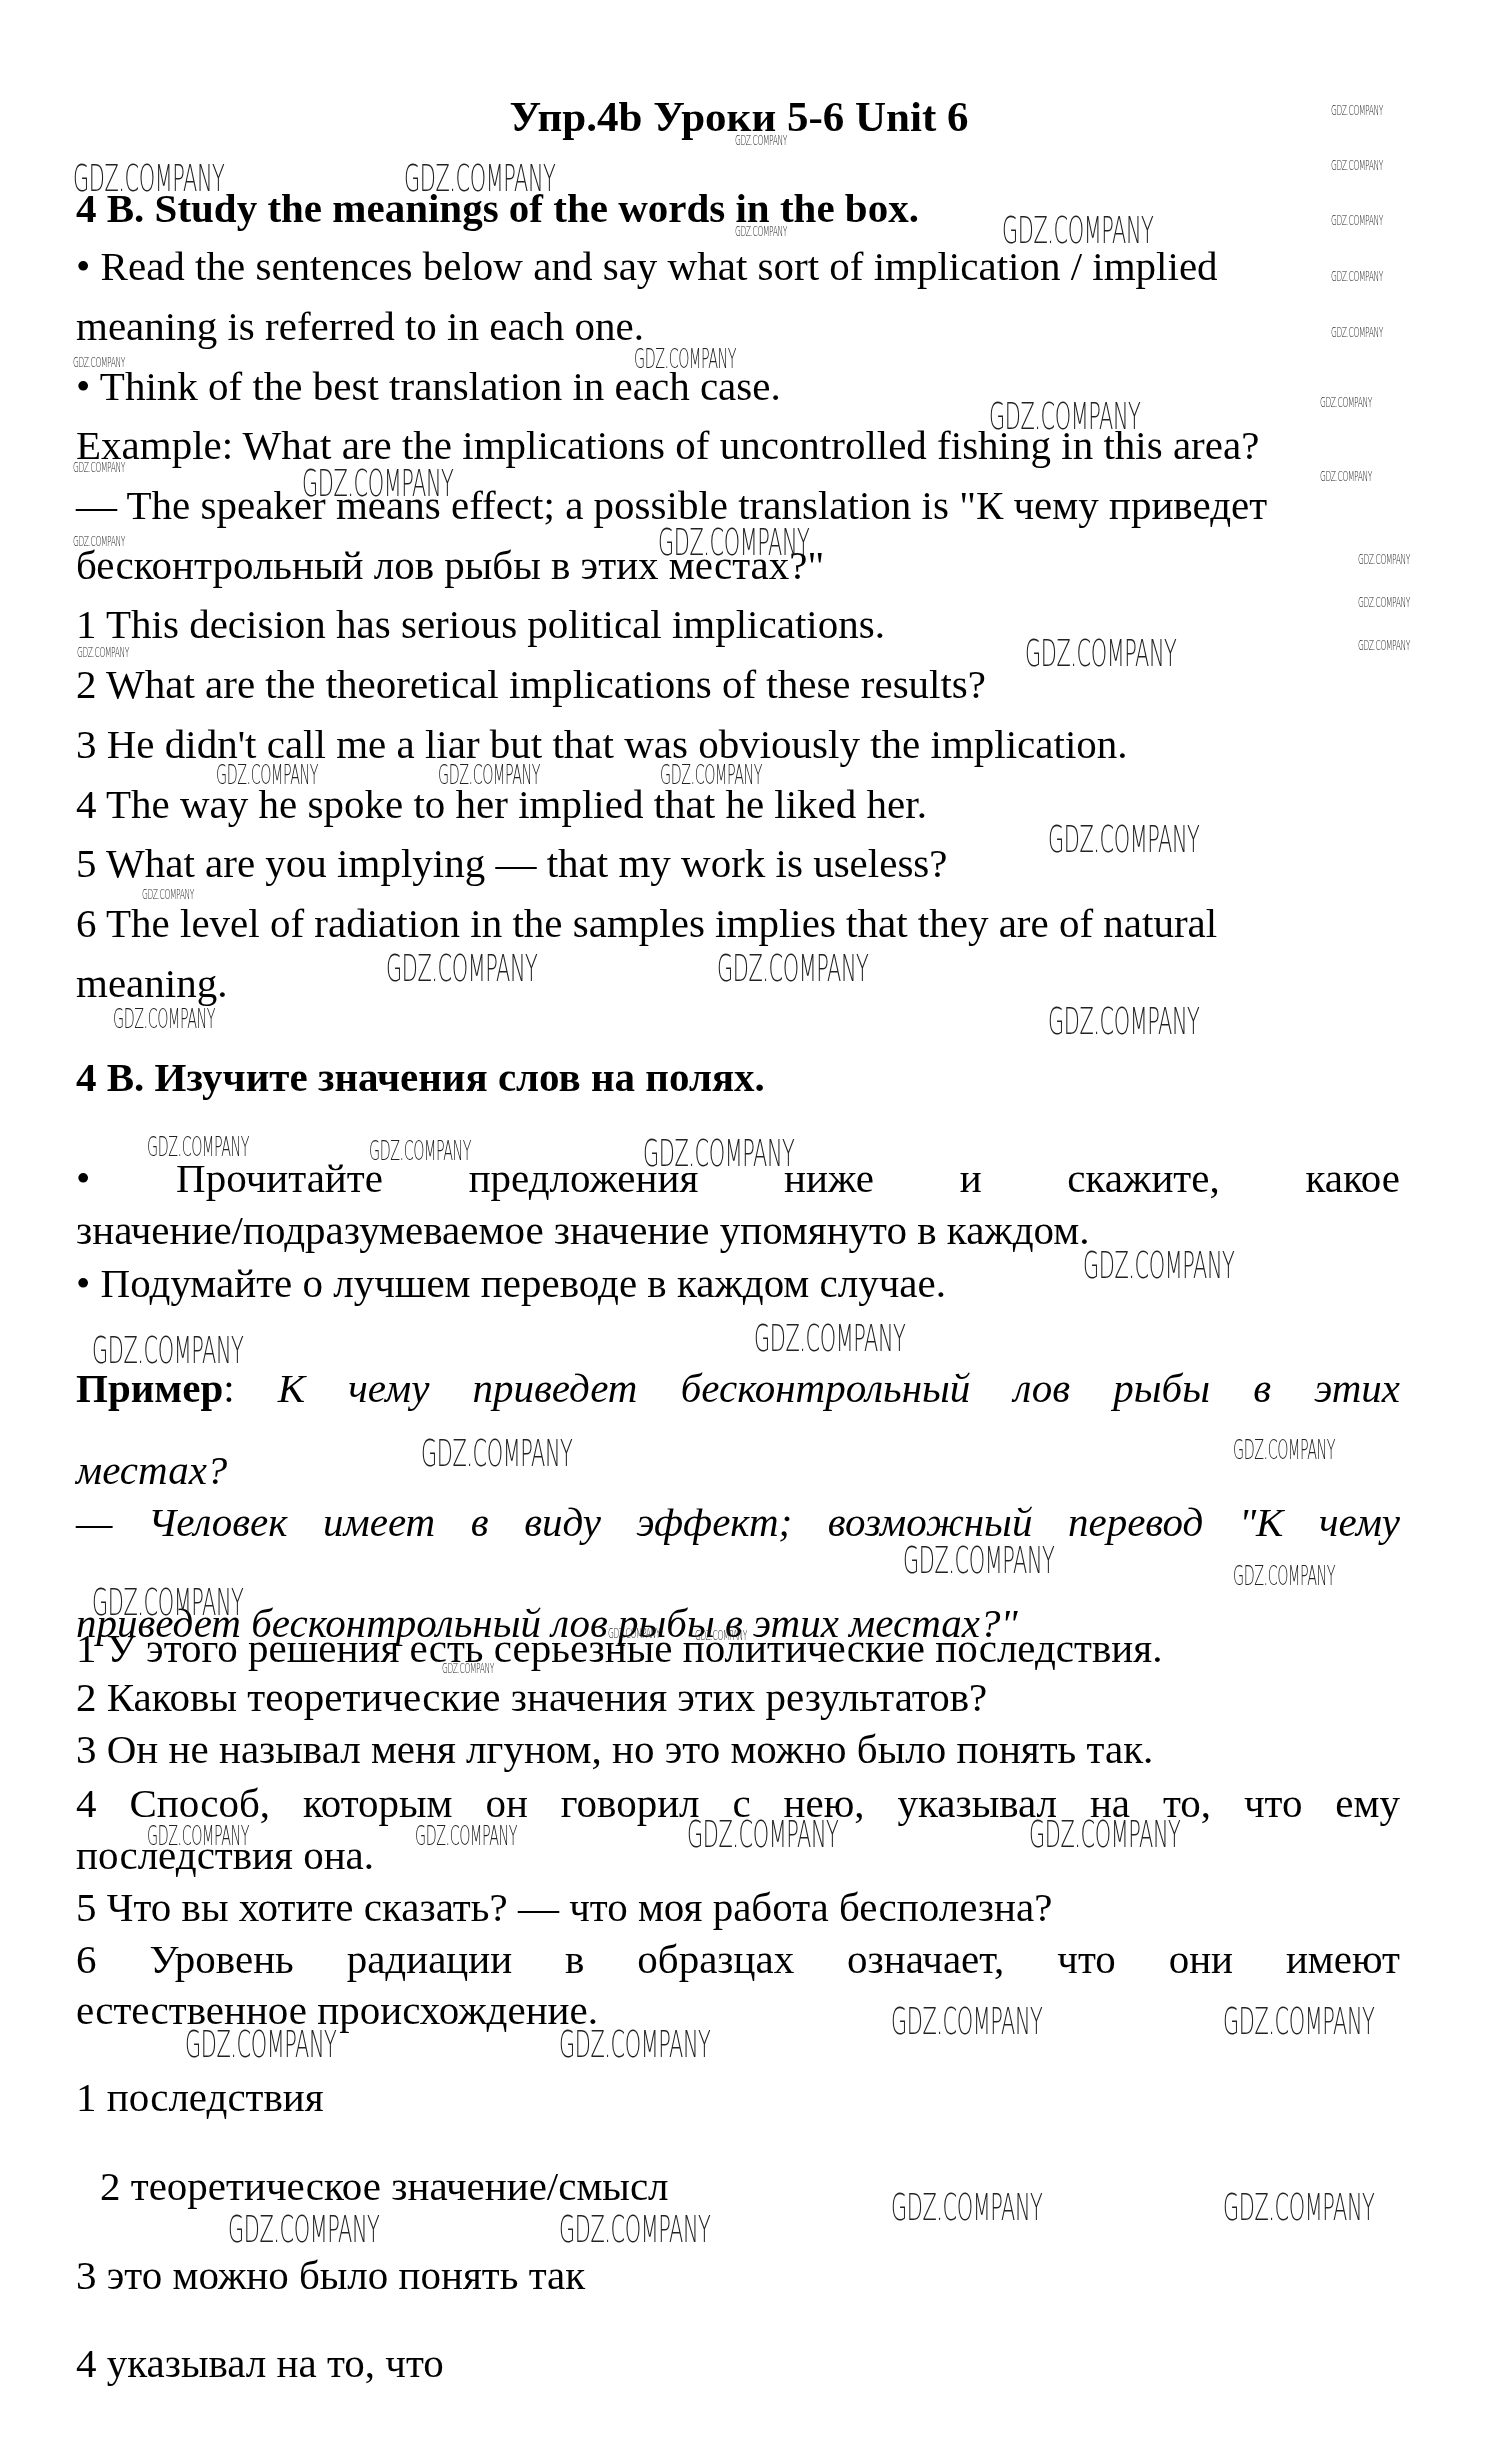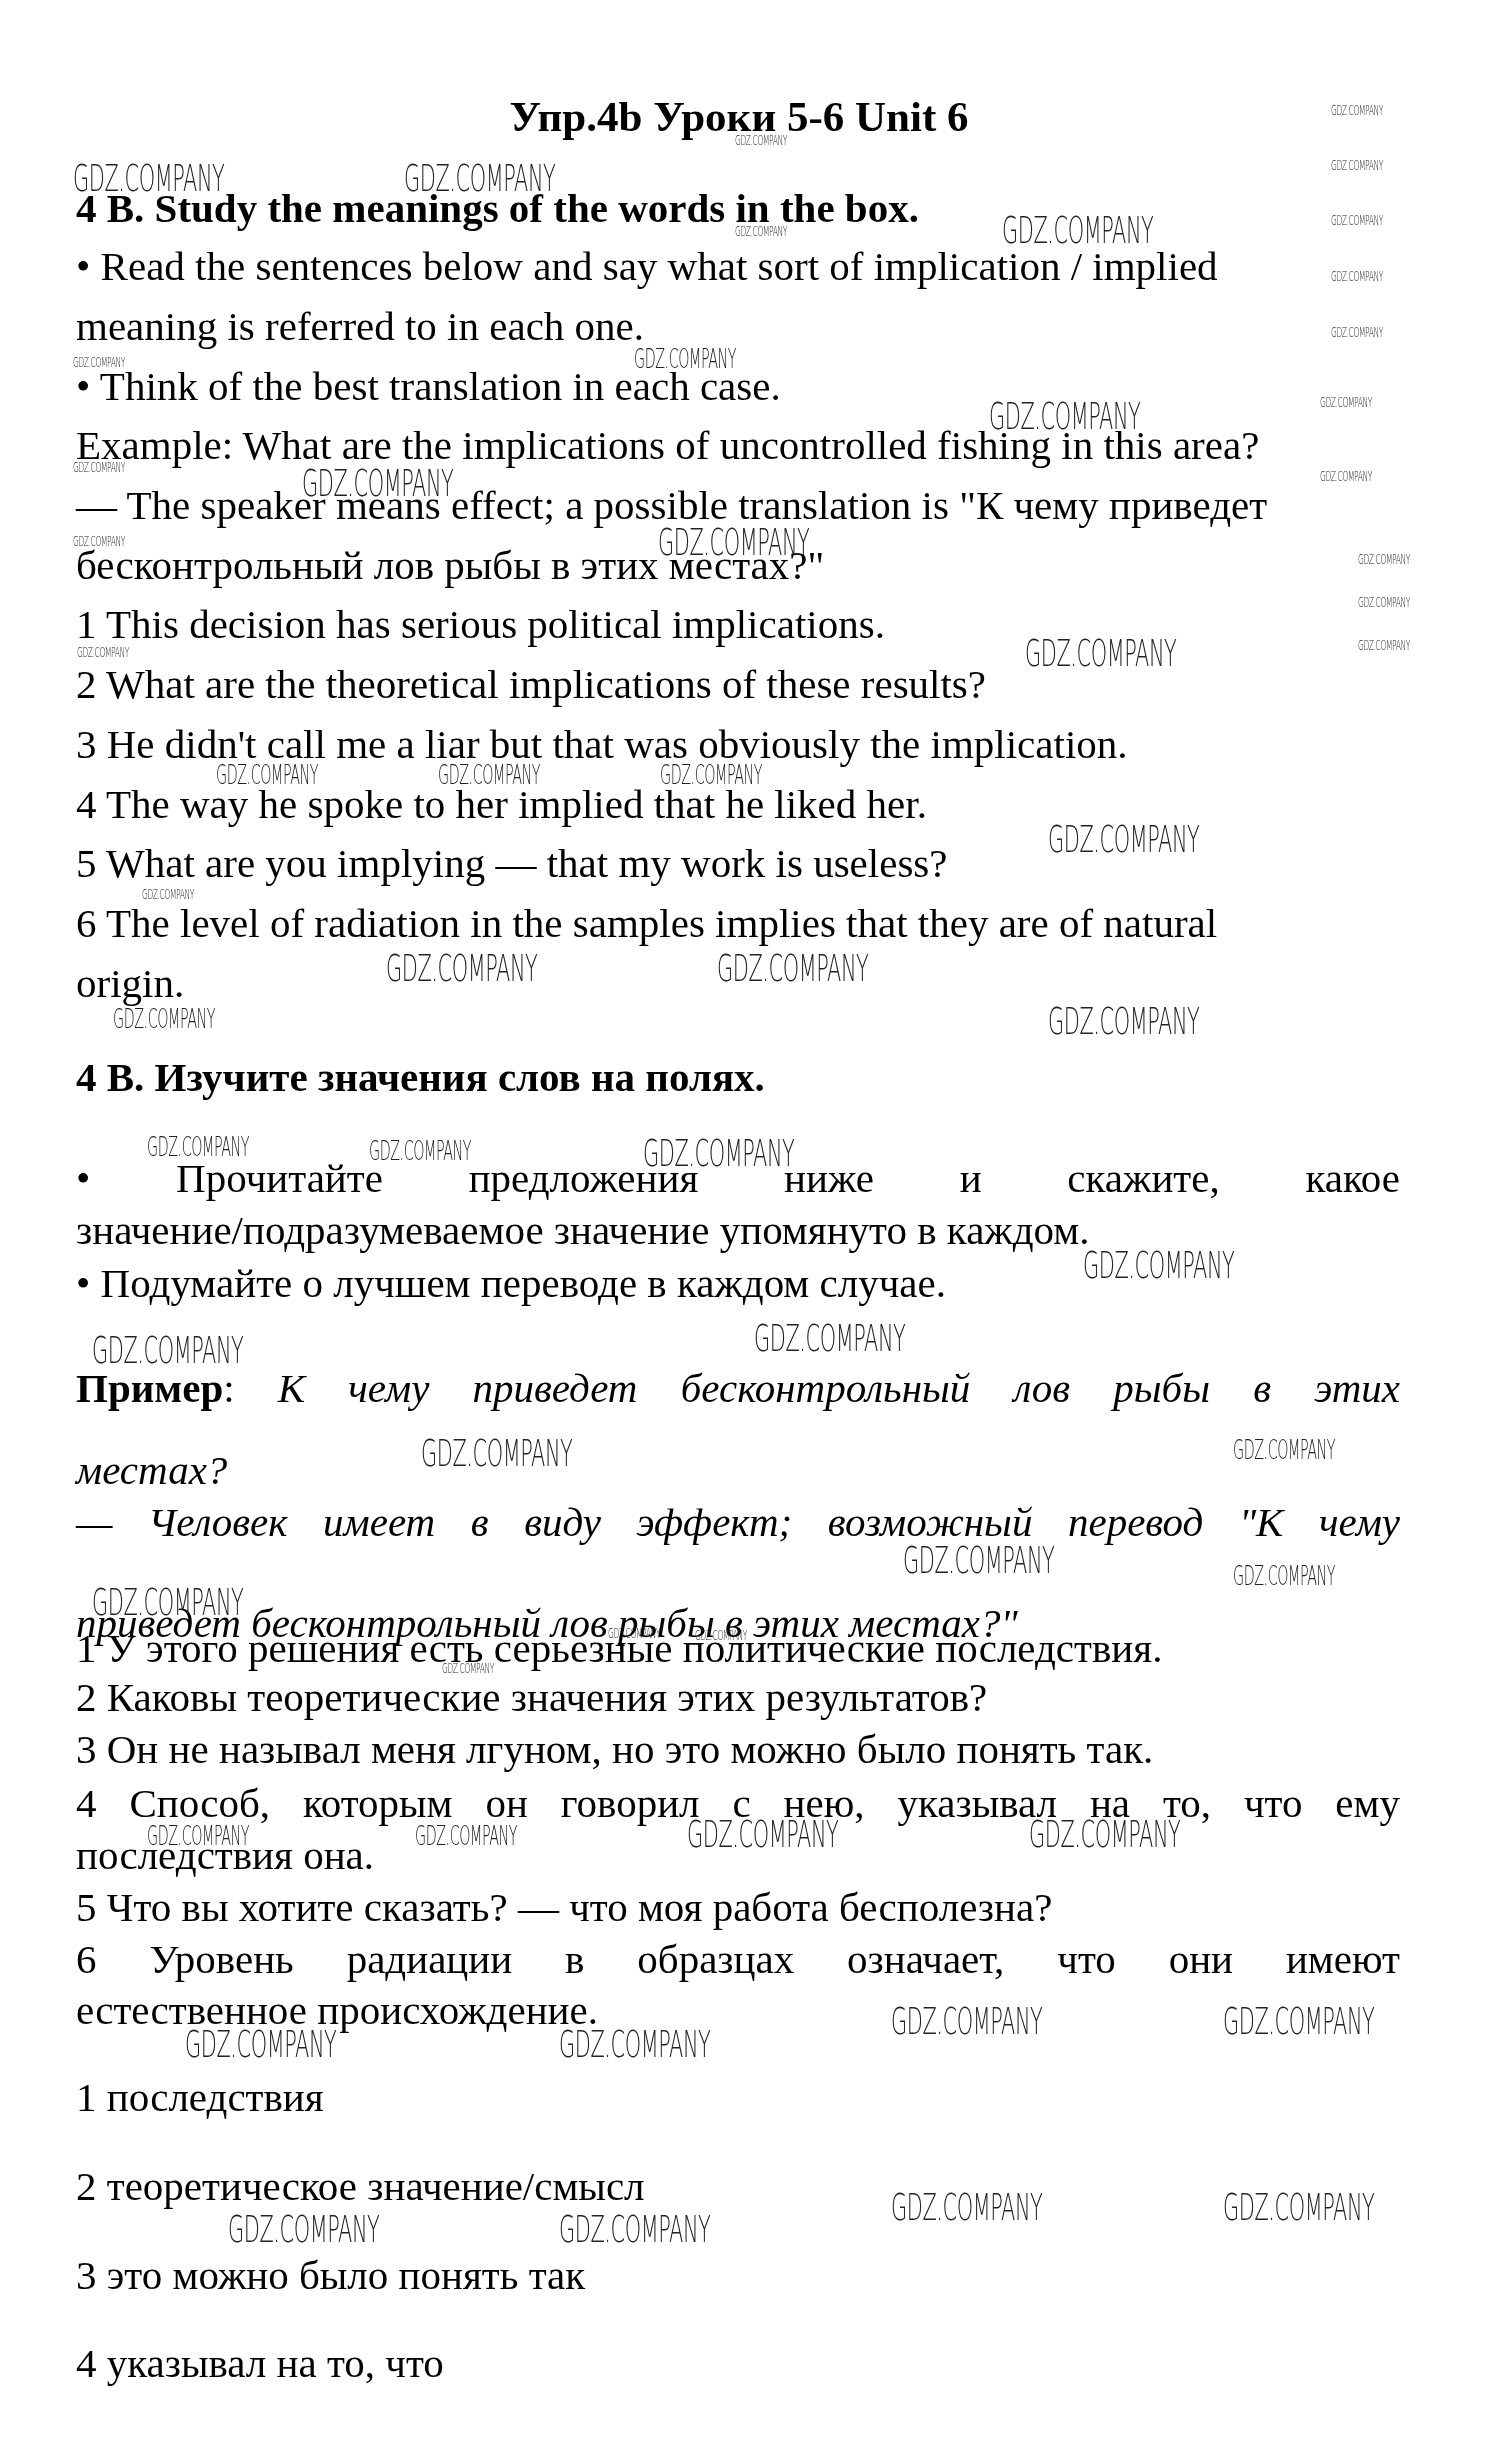--- a/index.html
+++ b/index.html
@@ -29,21 +29,21 @@
 <div class="line" style="top:425px;">Example: What are the implications of uncontrolled fishing in this area?</div>
 <div class="line" style="top:485px;">— The speaker means effect; a possible translation is "К чему приведет</div>
 <div class="line" style="top:545px;">бесконтрольный лов рыбы в этих местах?"</div>
 
 <div class="line" style="top:604px;">1 This decision has serious political implications.</div>
 <div class="line" style="top:664px;">2 What are the theoretical implications of these results?</div>
 <div class="line" style="top:724px;">3 He didn't call me a liar but that was obviously the implication.</div>
 <div class="line" style="top:784px;">4 The way he spoke to her implied that he liked her.</div>
 <div class="line" style="top:843px;">5 What are you implying — that my work is useless?</div>
 <div class="line" style="top:903px;">6 The level of radiation in the samples implies that they are of natural</div>
-<div class="line" style="top:963px;">origin.</div>
+<div class="line" style="top:963px;">meaning.</div>
 
 <div class="line bold" style="top:1057px;">4 B. Изучите значения слов на полях.</div>
 <div class="just" style="top:1158px;">•  Прочитайте предложения ниже и скажите, какое</div>
 <div class="line" style="top:1210px;">значение/подразумеваемое значение упомянуто в каждом.</div>
 <div class="line" style="top:1263px;">• Подумайте о лучшем переводе в каждом случае.</div>
 
 <div class="just" style="top:1368px;"><span class="bold">Пример</span><span>: </span><span class="ital">К чему приведет бесконтрольный лов рыбы в этих</span></div>
 <div class="line ital" style="top:1418px;">местах?</div>
 <div class="just ital" style="top:1470px;">— Человек имеет в виду эффект; возможный перевод "К чему</div>
 <div class="line ital" style="top:1571px;">приведет бесконтрольный лов рыбы в этих местах?"</div>
@@ -51,21 +51,21 @@
 <div class="line" style="top:1628px;">1 У этого решения есть серьезные политические последствия.</div>
 <div class="line" style="top:1677px;">2 Каковы теоретические значения этих результатов?</div>
 <div class="line" style="top:1729px;">3 Он не называл меня лгуном, но это можно было понять так.</div>
 <div class="just" style="top:1783px;">4 Способ, которым он говорил с нею, указывал на то, что ему</div>
 <div class="line" style="top:1835px;">последствия она.</div>
 <div class="line" style="top:1887px;">5 Что вы хотите сказать? — что моя работа бесполезна?</div>
 <div class="just" style="top:1939px;">6 Уровень радиации в образцах означает, что они имеют</div>
 <div class="line" style="top:1990px;">естественное происхождение.</div>
 
 <div class="line" style="top:2077px;">1 последствия</div>
-<div class="line" style="top:2166px;">2 теоретическое значение/смысл</div>
+<div class="line" style="top:2166px;margin-left:24px;">2 теоретическое значение/смысл</div>
 <div class="line" style="top:2255px;">3 это можно было понять так</div>
 <div class="line" style="top:2343px;">4 указывал на то, что</div>
 
 <div class="wm sm" style="left:1331px;top:102px;">GDZ.COMPANY</div>
 <div class="wm sm" style="left:735px;top:132px;">GDZ.COMPANY</div>
 <div class="wm big" style="left:73px;top:156px;">GDZ.COMPANY</div>
 <div class="wm big" style="left:404px;top:156px;">GDZ.COMPANY</div>
 <div class="wm sm" style="left:1331px;top:157px;">GDZ.COMPANY</div>
 <div class="wm sm" style="left:735px;top:223px;">GDZ.COMPANY</div>
 <div class="wm big" style="left:1002px;top:208px;">GDZ.COMPANY</div>

